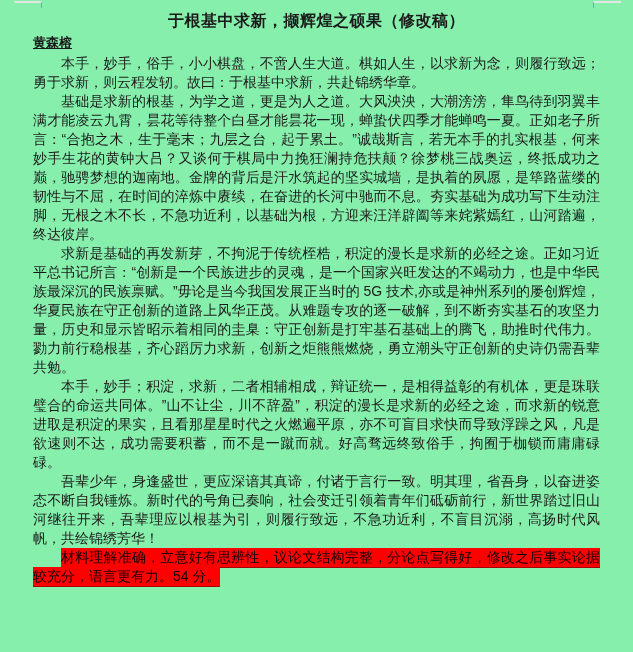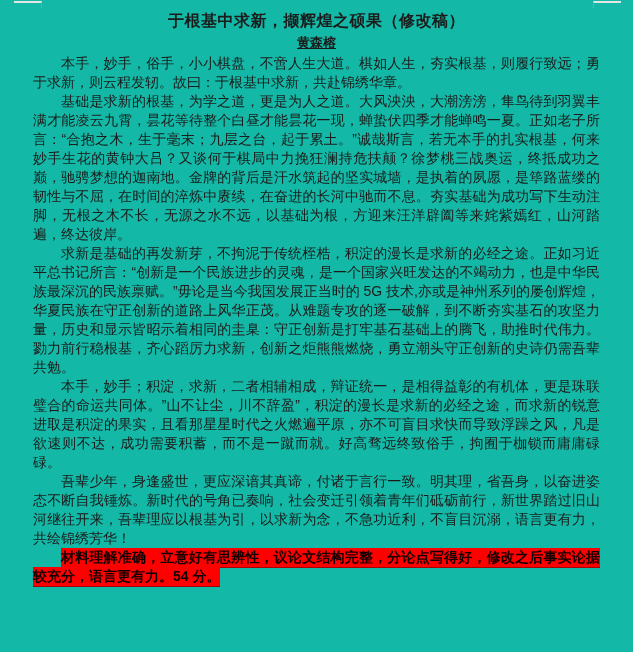--- a/index.html
+++ b/index.html
@@ -4,21 +4,21 @@
 <style>
   html, body {
     margin: 0;
     padding: 0;
     background: #ffffff;
   }
   .page {
     position: relative;
     width: 633px;
     height: 652px;
-    background: #14b8a6;
+    background: #86efac;
     font-family: "Liberation Sans", sans-serif;
     color: #1b1b1b;
     overflow: hidden;
     box-sizing: border-box;
   }
   
   .corner-mark-left {
     position: absolute;
     top: 1px; left: 14px;
     width: 27px; height: 5px;
@@ -40,21 +40,20 @@
   }
   .essay-title {
     text-align: center;
     font-size: 16px;
     font-weight: 700;
     line-height: 22px;
     margin: 0 0 2px 0;
     letter-spacing: 0.5px;
   }
   .essay-author {
-    text-align: center;
     font-size: 13px;
     font-weight: 600;
     line-height: 17px;
     margin: 0 0 3px 0;
     text-decoration: underline;
   }
   .body-text p {
     margin: 0;
     font-size: 14px;
     line-height: 19px;
@@ -62,21 +61,21 @@
     text-indent: 2em;
     font-weight: 500;
     word-break: break-all;
   }
   .comment-para {
     margin: 0;
     font-size: 14px;
     line-height: 19px;
     text-align: justify;
     text-indent: 2em;
-    font-weight: 700;
+    font-weight: 400;
     word-break: break-all;
   }
   .comment-highlight {
     background: #fe0000;
     color: #120000;
     padding: 1px 0 2px 0;
     box-shadow: 0 1px 0 #a40000;
   }
 </style>
 </head>
@@ -87,25 +86,25 @@
   <div class="corner-mark-left"></div>
   <div class="corner-mark-right"></div>
 
   <div class="content">
 
     <div class="essay-title">于根基中求新，撷辉煌之硕果（修改稿）</div>
 
     <div class="essay-author">黄森榕</div>
 
     <div class="body-text">
-      <p>本手，妙手，俗手，小小棋盘，不啻人生大道。棋如人生，夯实根基，则履行致远；勇于求新，则云程发轫。故曰：于根基中求新，共赴锦绣华章。</p>
-      <p>基础是求新的根基，为学之道，更是为人之道。大风泱泱，大潮滂滂，隼鸟待到羽翼丰满才能凌云九霄，昙花等待整个白昼才能昙花一现，蝉蛰伏四季才能蝉鸣一夏。正如老子所言：“合抱之木，生于毫末；九层之台，起于累土。”诚哉斯言，若无本手的扎实根基，何来妙手生花的黄钟大吕？又谈何于棋局中力挽狂澜持危扶颠？徐梦桃三战奥运，终抵成功之巅，驰骋梦想的迦南地。金牌的背后是汗水筑起的坚实城墙，是执着的夙愿，是筚路蓝缕的韧性与不屈，在时间的淬炼中赓续，在奋进的长河中驰而不息。夯实基础为成功写下生动注脚，无根之木不长，无源之水不远，以基础为根，方迎来汪洋辟阖等来姹紫嫣红，山河踏遍，终达彼岸。</p>
+      <p>本手，妙手，俗手，小小棋盘，不啻人生大道。棋如人生，以求新为念，则履行致远；勇于求新，则云程发轫。故曰：于根基中求新，共赴锦绣华章。</p>
+      <p>基础是求新的根基，为学之道，更是为人之道。大风泱泱，大潮滂滂，隼鸟待到羽翼丰满才能凌云九霄，昙花等待整个白昼才能昙花一现，蝉蛰伏四季才能蝉鸣一夏。正如老子所言：“合抱之木，生于毫末；九层之台，起于累土。”诚哉斯言，若无本手的扎实根基，何来妙手生花的黄钟大吕？又谈何于棋局中力挽狂澜持危扶颠？徐梦桃三战奥运，终抵成功之巅，驰骋梦想的迦南地。金牌的背后是汗水筑起的坚实城墙，是执着的夙愿，是筚路蓝缕的韧性与不屈，在时间的淬炼中赓续，在奋进的长河中驰而不息。夯实基础为成功写下生动注脚，无根之木不长，不急功近利，以基础为根，方迎来汪洋辟阖等来姹紫嫣红，山河踏遍，终达彼岸。</p>
       <p>求新是基础的再发新芽，不拘泥于传统桎梏，积淀的漫长是求新的必经之途。正如习近平总书记所言：“创新是一个民族进步的灵魂，是一个国家兴旺发达的不竭动力，也是中华民族最深沉的民族禀赋。”毋论是当今我国发展正当时的 5G 技术,亦或是神州系列的屡创辉煌，华夏民族在守正创新的道路上风华正茂。从难题专攻的逐一破解，到不断夯实基石的攻坚力量，历史和显示皆昭示着相同的圭臬：守正创新是打牢基石基础上的腾飞，助推时代伟力。勠力前行稳根基，齐心蹈厉力求新，创新之炬熊熊燃烧，勇立潮头守正创新的史诗仍需吾辈共勉。</p>
       <p>本手，妙手；积淀，求新，二者相辅相成，辩证统一，是相得益彰的有机体，更是珠联璧合的命运共同体。”山不让尘，川不辞盈”，积淀的漫长是求新的必经之途，而求新的锐意进取是积淀的果实，且看那星星时代之火燃遍平原，亦不可盲目求快而导致浮躁之风，凡是欲速则不达，成功需要积蓄，而不是一蹴而就。好高骛远终致俗手，拘囿于枷锁而庸庸碌碌。</p>
-      <p>吾辈少年，身逢盛世，更应深谙其真谛，付诸于言行一致。明其理，省吾身，以奋进姿态不断自我锤炼。新时代的号角已奏响，社会变迁引领着青年们砥砺前行，新世界踏过旧山河继往开来，吾辈理应以根基为引，以求新为念，不急功近利，不盲目沉溺，语言更有力，共绘锦绣芳华！</p>
+      <p>吾辈少年，身逢盛世，更应深谙其真谛，付诸于言行一致。明其理，省吾身，以奋进姿态不断自我锤炼。新时代的号角已奏响，社会变迁引领着青年们砥砺前行，新世界踏过旧山河继往开来，吾辈理应以根基为引，则履行致远，不急功近利，不盲目沉溺，高扬时代风帆，共绘锦绣芳华！</p>
     </div>
 
     <p class="comment-para">
       <span class="comment-highlight">材料理解准确，立意好有思辨性，议论文结构完整，分论点写得好，修改之后事实论据较充分，语言更有力。54 分。</span>
     </p>
 
   </div>
 </div>
 
 </body></html>

